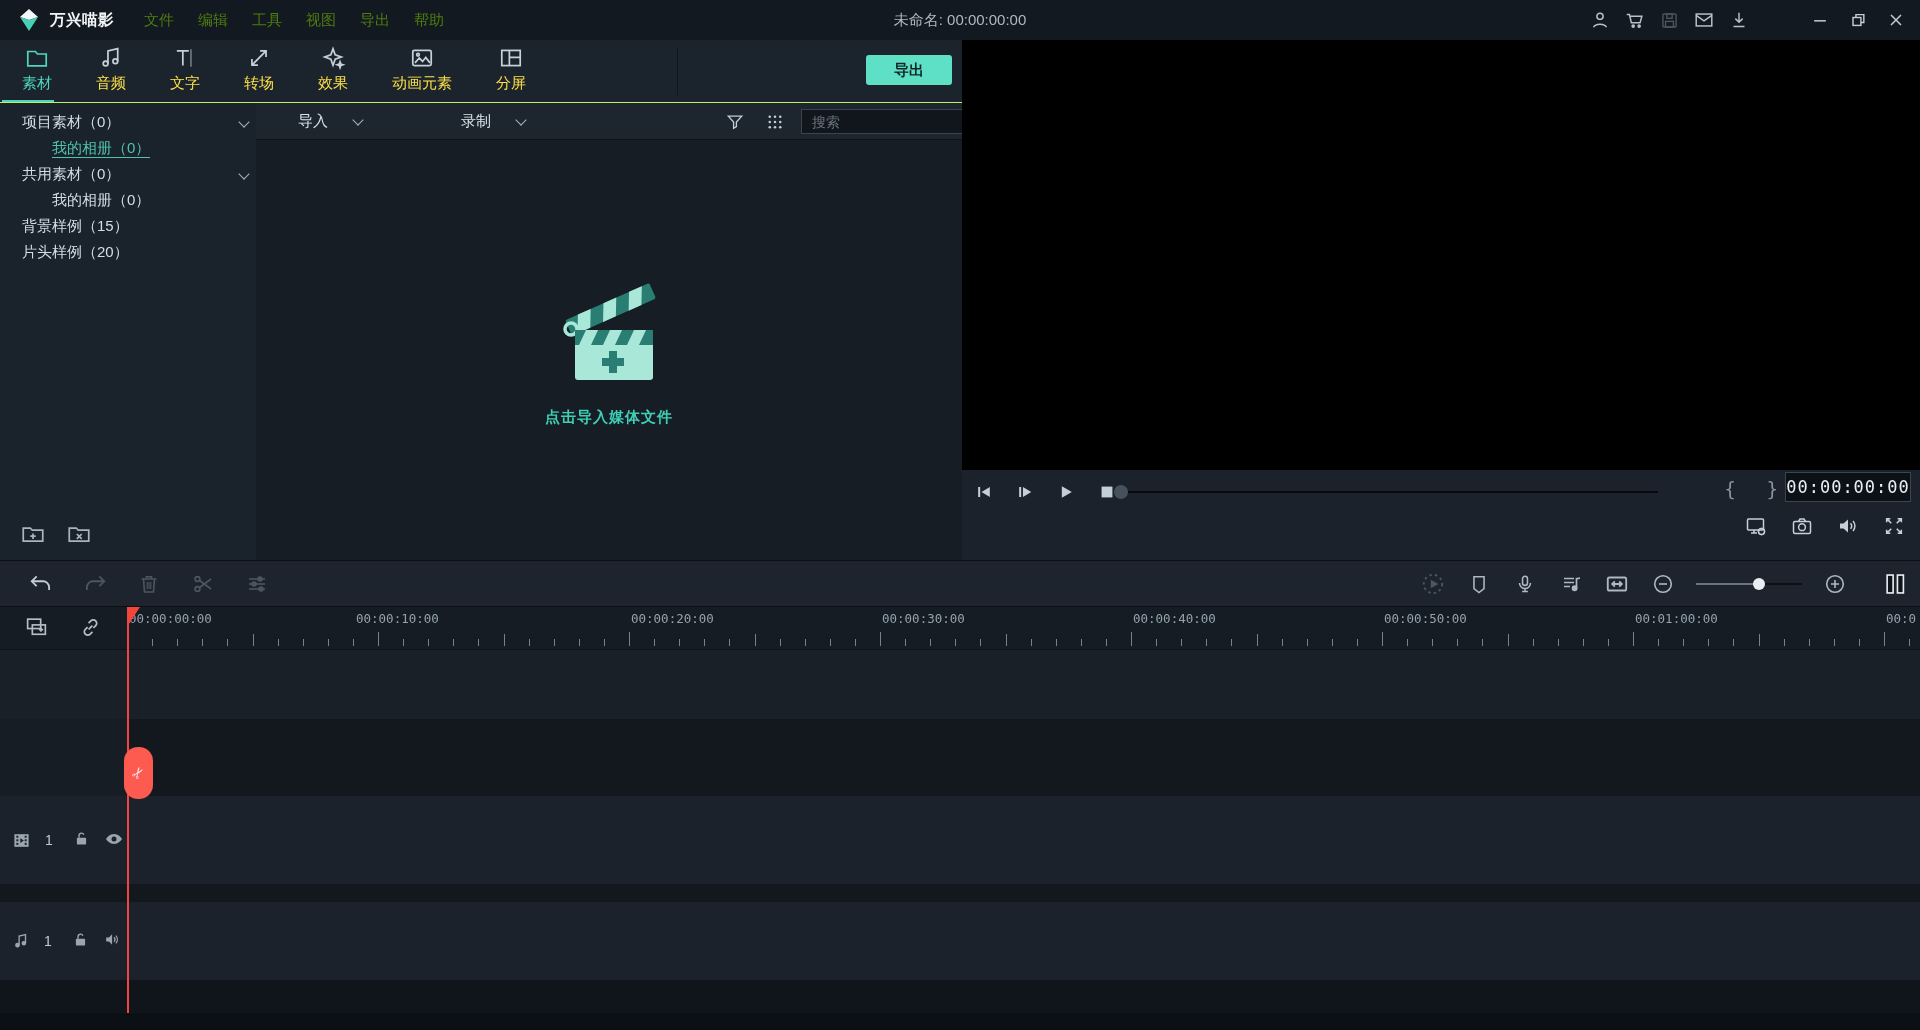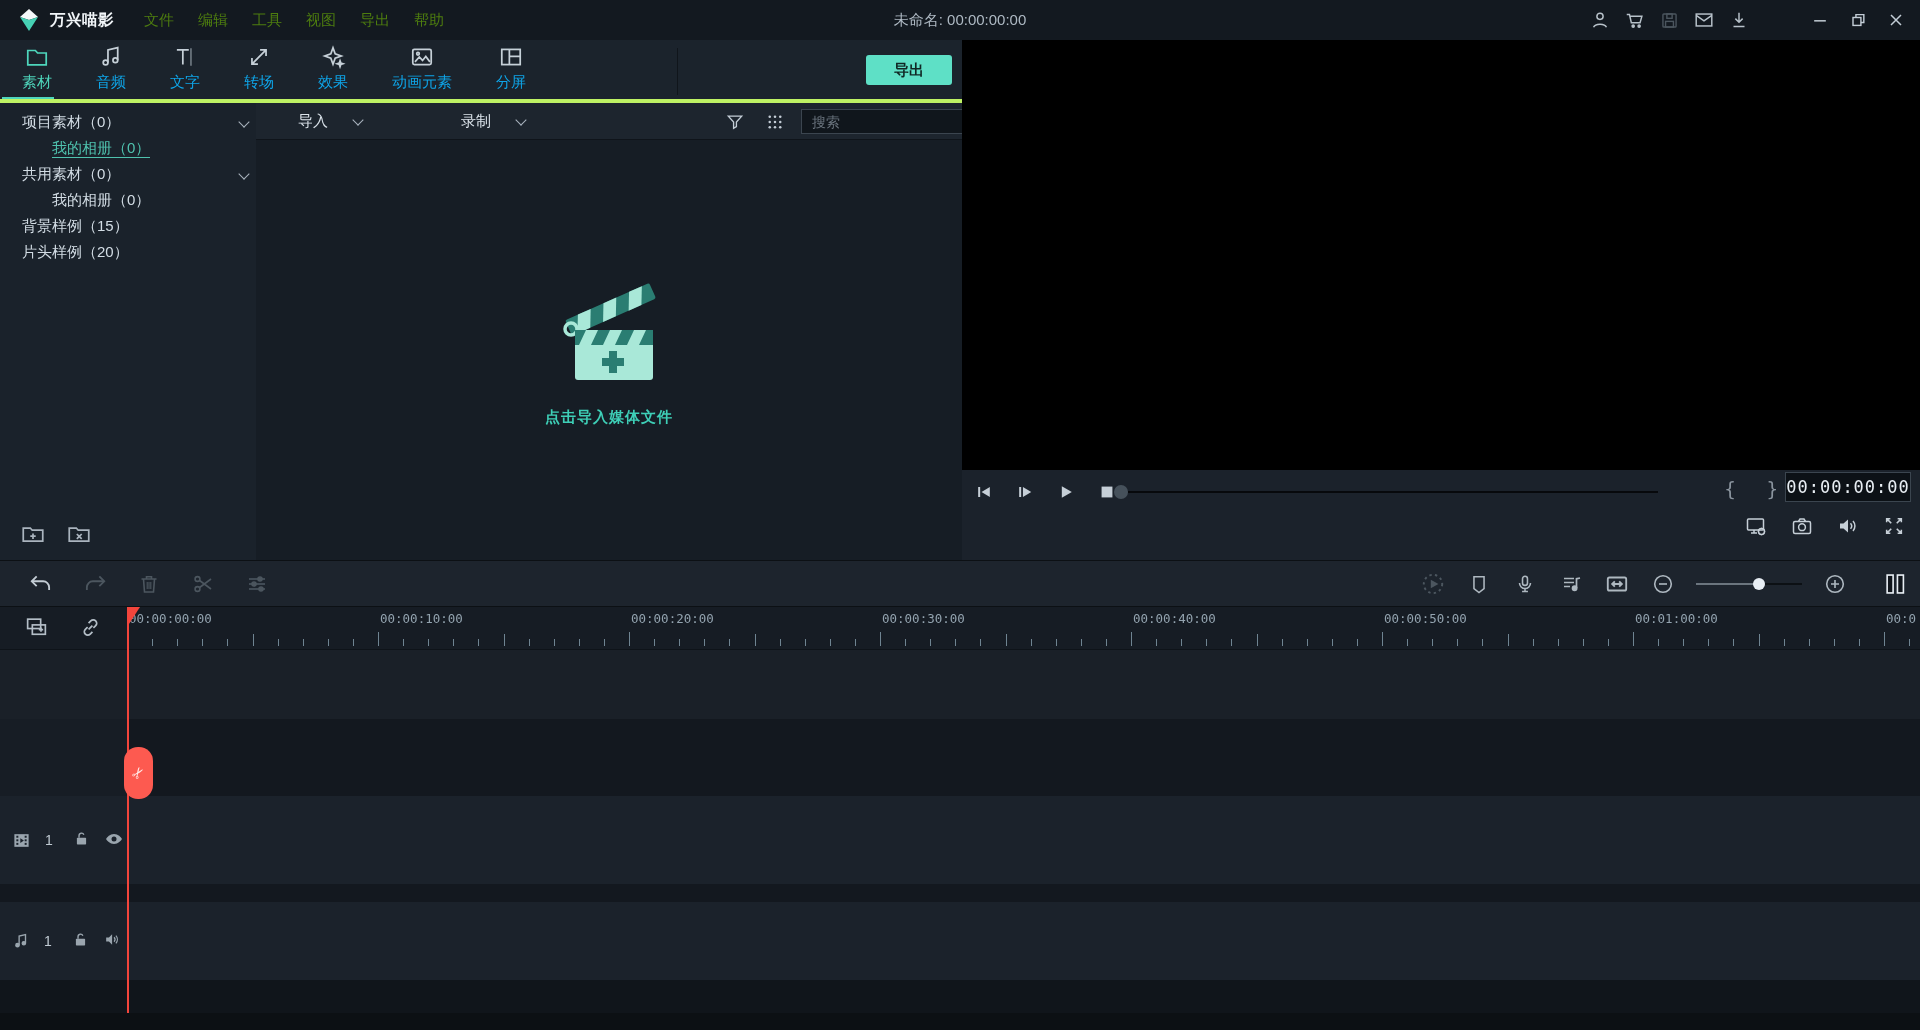--- a/index.html
+++ b/index.html
@@ -12,24 +12,24 @@
   .logo-wrap { display:flex; align-items:center; gap:9px; padding-left:17px; width:140px; }
   .appname { font-weight:bold; color:#f2f6f9; font-size:15.5px; letter-spacing:.5px; }
   .menus { display:flex; gap:24px; padding-left:4px; }
   .menu-item { color:#4d7c0f; cursor:default; }
   .proj-title { position:absolute; left:0; right:0; text-align:center; color:#aeb9c3; font-size:15px; pointer-events:none; }
   .tb-icons { position:absolute; right:170px; top:0; height:40px; display:flex; align-items:center; gap:13px; }
   .win-ctrls { position:absolute; right:14px; top:0; height:40px; display:flex; align-items:center; gap:18px; }
   .tb-ic svg { display:block; }
 
   
-  .tabrow { position:absolute; left:0; top:40px; width:962px; height:63px; background:#1b232c; border-bottom:4px solid #bef264; }
+  .tabrow { position:absolute; left:0; top:40px; width:962px; height:63px; background:#1b232c; border-bottom:1px solid #bef264; }
   .tabs { display:flex; height:100%; align-items:center; }
   .tab { width:auto; min-width:54px; display:flex; flex-direction:column; align-items:center; gap:3px; color:#c6d0d8; padding:0 22px 4px 22px; cursor:pointer; }
-  .tab .tlabel { font-size:15px; color:#0ea5e9; }
+  .tab .tlabel { font-size:15px; color:#fde047; }
   .tab.active { color:#4ed6bc; }
   .tab.active .tlabel { color:#4ed6bc; }
   .tab-underline { position:absolute; left:2px; bottom:0; width:52px; height:2px; background:#4ed6bc; }
   .tab-divider { position:absolute; left:677px; top:8px; width:1px; height:47px; background:#10151b; }
   .export-btn { position:absolute; left:866px; top:15px; width:86px; height:30px; background:#5ee0c6; color:#102724; font-weight:bold; font-size:15px; border:none; border-radius:3px; display:flex; align-items:center; justify-content:center; cursor:pointer; }
 
   
   .sidebar { position:absolute; left:0; top:103px; width:285px; height:457px; background:#1a222b; border-right:1px solid #0d1116; }
   .side-item { position:relative; height:26px; line-height:26px; padding-left:22px; color:#d3dde5; font-size:15px; cursor:pointer; white-space:nowrap; }
   .side-item.indent { padding-left:52px; }
@@ -539,21 +539,21 @@
         <span class="r-tick" style="left: 1708.3px; height: 7px;"></span>
         <span class="r-tick" style="left: 1733.4px; height: 7px;"></span>
         <span class="r-tick" style="left: 1758.5px; height: 12px;"></span>
         <span class="r-tick" style="left: 1783.6px; height: 7px;"></span>
         <span class="r-tick" style="left: 1808.7px; height: 7px;"></span>
         <span class="r-tick" style="left: 1833.8px; height: 7px;"></span>
         <span class="r-tick" style="left: 1858.9px; height: 7px;"></span>
         <span class="r-tick" style="left: 1884px; height: 14px;"></span>
         <span class="r-tick" style="left: 1909.1px; height: 7px;"></span>
         <span class="r-label" style="left: 129px;">00:00:00:00</span>
-        <span class="r-label" style="left: 380px;">00:00:10:00</span>
+        <span class="r-label" style="left: 356px;">00:00:10:00</span>
         <span class="r-label" style="left: 631px;">00:00:20:00</span>
         <span class="r-label" style="left: 882px;">00:00:30:00</span>
         <span class="r-label" style="left: 1133px;">00:00:40:00</span>
         <span class="r-label" style="left: 1384px;">00:00:50:00</span>
         <span class="r-label" style="left: 1635px;">00:01:00:00</span>
         <span class="r-label" style="left: 1886px;">00:0</span>
       </div>
     <div class="band-a"></div>
     <div class="band-b"></div>
     <div class="band-b-head"></div>

